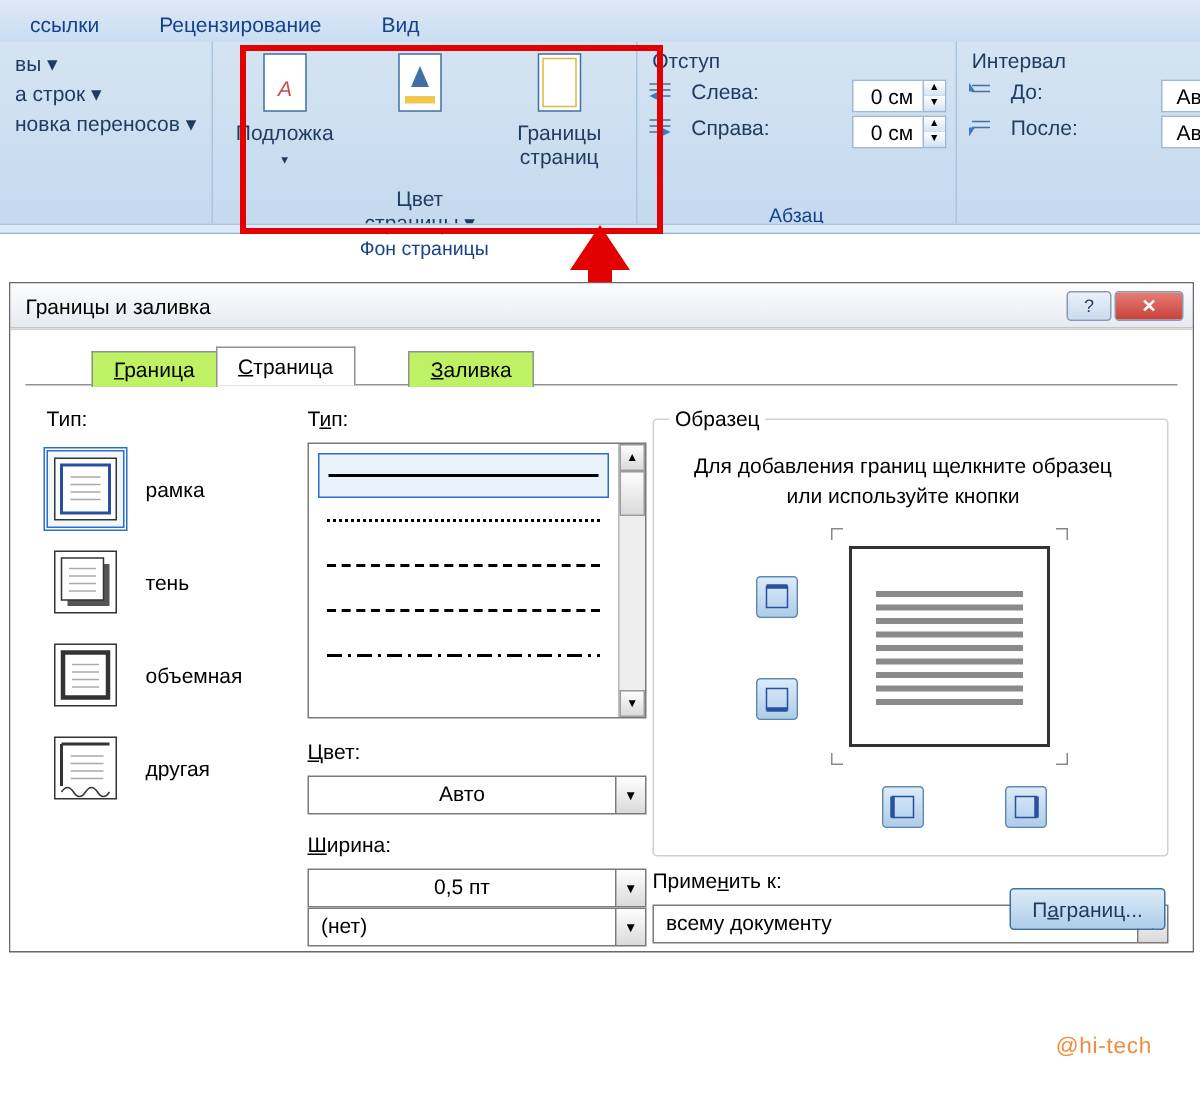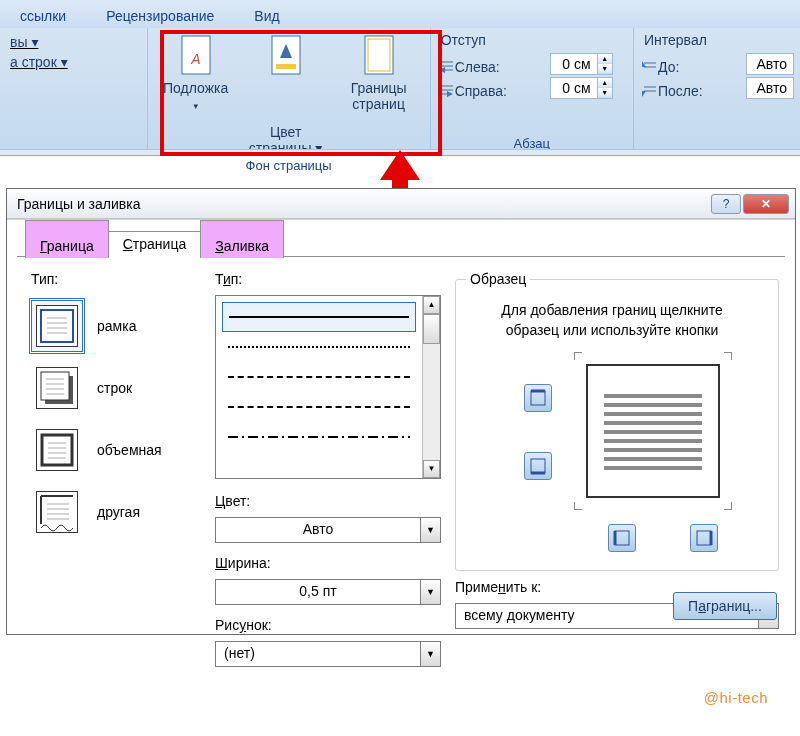--- a/index.html
+++ b/index.html
@@ -12,46 +12,46 @@
   .ribbon-bottom-line { position:absolute; left:0; right:0; bottom:0; height:6px; background:#DDE9F7; border-top:1px solid #A9C5E0;}
   .group { border-right: 1px solid #A9C5E0; padding: 4px 6px 0 6px; display:flex; flex-direction:column; justify-content:space-between; position:relative;}
   .group-title { text-align:center; color:#15428B; font-size:13px; padding-bottom:4px;}
   .small-btn { display:flex; align-items:center; gap:6px; padding:2px 4px; color:#1F3B5F; white-space:nowrap;}
   .big-btn { display:flex; flex-direction:column; align-items:center; justify-content:flex-start; padding:2px 6px; text-align:center; width:84px;}
   .big-btn .lbl { color:#1F3B5F; line-height:1.15; margin-top:2px;}
   .row { display:flex; }
   .red-box { position:absolute; border:4px solid #E30000; pointer-events:none;}
   .red-arrow { position:absolute; pointer-events:none;}
 
-  .field-row { display:flex; align-items:flex-end; gap:0; padding:1px 0;}
+  .field-row { display:flex; align-items:flex-start; gap:12px; padding:1px 0;}
   .field-lbl { color:#1F3B5F; min-width:55px;}
   .spin { display:flex; align-items:center; background:#fff; border:1px solid #9DB9D6; height:22px;margin-left:40px;}
   .spin .val { padding:0 6px; min-width:46px; text-align:right;}
   .spin .btns { display:flex; flex-direction:column; border-left:1px solid #9DB9D6;}
   .spin .btns div { width:14px; height:10px; background:linear-gradient(#fff,#D8E6F3); font-size:7px; text-align:center; line-height:9px; border-bottom:1px solid #C9DDF2;}
   .indent-icon { width:18px; height:16px; }
 
   
   .dialog-wrap { position:absolute; left:6px; top:188px; width:790px; height:447px;}
   .dlg-shadow { position:absolute; inset:0; border:1px solid #6A6A6A; background:#F0F0F0; }
   .dlg-titlebar { height:30px; background:linear-gradient(#FDFDFE,#E6EAF0); border-bottom:1px solid #C5C5C5; display:flex; align-items:center; padding:0 6px; }
   .dlg-titlebar .t { flex:1; color:#000; font-size:14px; padding-left:4px;}
   .tb-btn { width:30px; height:20px; margin-left:2px; border:1px solid #8A9BB0; border-radius:3px; display:flex; align-items:center; justify-content:center; font-size:12px;}
   .tb-help { background:linear-gradient(#EAF1FA,#C9DBEE); color:#1F3B5F;}
   .tb-close { width:46px; background:linear-gradient(#E67D75,#C8413A); color:#fff; font-weight:bold;}
 
   .dlg-body { position:absolute; top:30px; left:0; right:0; bottom:0; background:#fff; border-top:1px solid #D0D0D0; }
 
   .dlg-tabs { display:flex; align-items:flex-end; height:36px; padding:8px 10px 0 18px; gap:0;}
   .dlg-tab { padding:4px 14px 5px 14px; border:1px solid #919191; border-bottom:none; background:#fff; position:relative; top:1px; margin-right:-1px;}
-  .dlg-tab.inactive { background:#f0abfc; top:2px; padding-top:17px; padding-bottom:4px;}
+  .dlg-tab.inactive { background:#bef264; top:2px; padding-top:3px; padding-bottom:4px;margin-left:36px;}
   .dlg-tab .u { text-decoration: underline; }
   .dlg-tabline { height:1px; background:#919191; margin:0 10px;}
 
-  .dlg-content { display:flex; padding:14px 16px 10px 24px; gap:14px; }
+  .dlg-content { display:flex; padding:14px 16px 10px 24px; gap:4px; }
   .col1 { width:170px;}
   .col2 { width:226px;}
   .col3 { flex:1;}
   .section-label { margin-bottom:8px;}
   .u { text-decoration:underline;}
 
   .type-item { display:flex; align-items:center; gap:14px; height:62px;}
   .type-icon-wrap { width:52px; height:52px; border:1px solid transparent; display:flex; align-items:center; justify-content:center;}
   .type-item.sel .type-icon-wrap { border:1px solid #2A6FCB; outline:1px solid #2A6FCB; outline-offset:1px; background:#F2F7FD;}
   .type-icon { width:42px; height:42px; border:1px solid #333; background:#fff;}
@@ -93,27 +93,30 @@
 <body>
 
 <div class="tabs-row">
   <span>ссылки</span>
   <span>Рецензирование</span>
   <span>Вид</span>
 </div>
 
 <div class="ribbon">
 
-  <div class="group" style="width:158px;text-decoration:underline;">
+  <div class="group" style="width:158px;">
     <div>
       <div class="small-btn">
           <span>вы ▾</span>
         </div>
       <div class="small-btn">
           <span>а строк ▾</span>
+        </div>
+      <div class="small-btn">
+          <span>новка переносов ▾</span>
         </div>
     </div>
     <div class="group-title">&nbsp;</div>
   </div>
 
   <div class="group" style="width:284px;">
     <div class="row" style="justify-content:center;">
       <div class="big-btn">
         <svg width="40" height="44">
             <rect x="6" y="2" width="28" height="38" fill="#fff" stroke="#3E6FA5"></rect>
@@ -258,21 +261,21 @@
                     <rect x="8" y="8" width="28" height="28" fill="#555"></rect>
                     <rect x="4" y="4" width="28" height="28" fill="#fff" stroke="#333"></rect>
                     <g stroke="#AAA">
                       <line x1="9" y1="11" x2="27" y2="11"></line>
                       <line x1="9" y1="16" x2="27" y2="16"></line>
                       <line x1="9" y1="21" x2="27" y2="21"></line>
                       <line x1="9" y1="26" x2="27" y2="26"></line>
                     </g>
                   </svg></div>
               </div>
-            <span>строк</span>
+            <span>тень</span>
           </div>
 
           <div class="type-item">
             <div class="type-icon-wrap">
                 <div class="type-icon"><svg width="40" height="40">
                     <rect x="5" y="5" width="30" height="30" fill="none" stroke="#333" stroke-width="3"></rect>
                     <g stroke="#AAA">
                       <line x1="11" y1="13" x2="29" y2="13"></line>
                       <line x1="11" y1="18" x2="29" y2="18"></line>
                       <line x1="11" y1="23" x2="29" y2="23"></line>
@@ -336,21 +339,20 @@
             <div class="cv center">Авто</div>
               <div class="cb">▼</div>
           </div>
 
           <div class="section-label" style="margin-top:12px;"><span class="u">Ш</span><span>ирина:</span></div>
           <div class="combo">
             <div class="cv center">0,5 пт</div>
               <div class="cb">▼</div>
           </div>
 
-          <div class="section-label" style="margin-top:12px;"><span>Рис</span><span class="u">у</span><span>нок:</span></div>
           <div class="combo">
             <div class="cv">(нет)</div>
               <div class="cb">▼</div>
           </div>
         </div>
 
         <div class="col3">
           <fieldset>
             <legend>Образец</legend>
             <div class="preview-hint">Для добавления границ щелкните образец или используйте кнопки</div>

